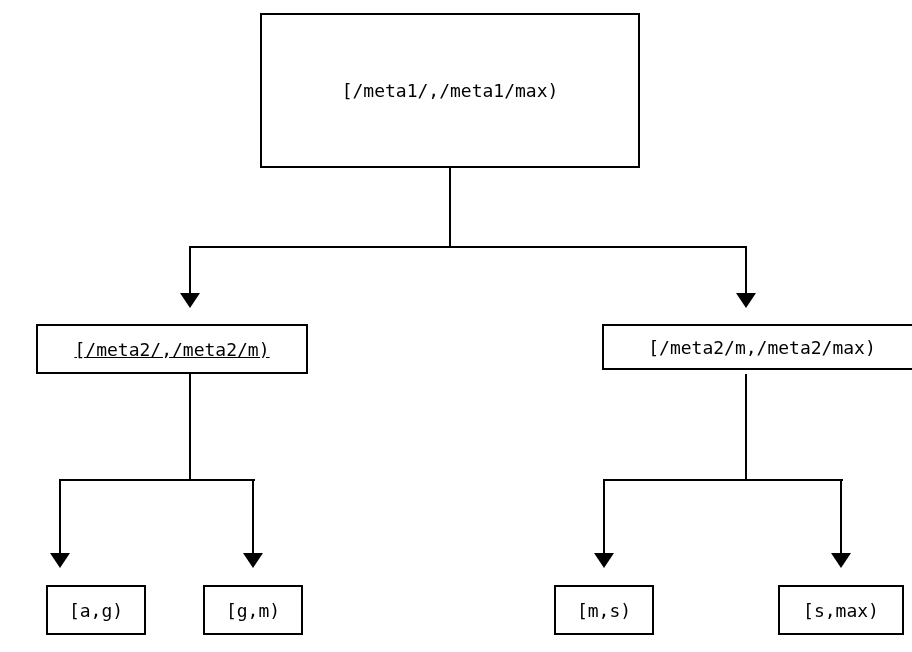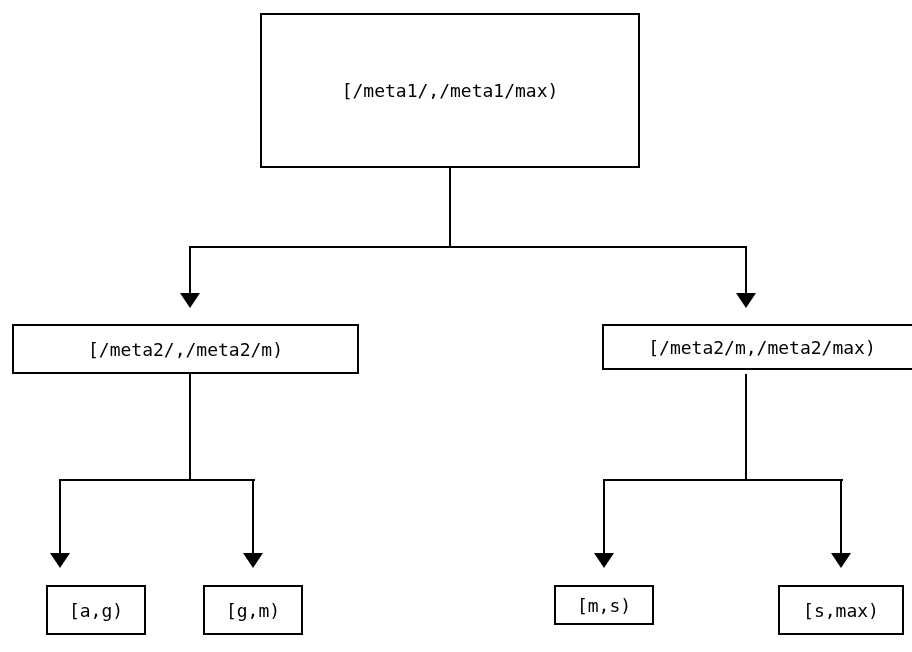--- a/index.html
+++ b/index.html
@@ -35,25 +35,25 @@
     position: absolute;
     width: 0;
     height: 0;
     border-left: 10px solid transparent;
     border-right: 10px solid transparent;
     border-top: 15px solid #000000;
   }
 
   
   #node-root  { left: 260px; top: 13px;  width: 380px; height: 155px; }
-  #node-left  { left: 12px;  top: 324px; width: 347px; height: 50px; }
+  #node-left  { left: 36px;  top: 324px; width: 272px; height: 50px; text-decoration: underline; }
   #node-right { left: 602px; top: 324px; width: 320px; height: 46px; }
   #node-leaf1 { left: 10px;  top: 585px; width: 100px; height: 50px; margin-left: 36px; }
   #node-leaf2 { left: 203px; top: 585px; width: 100px; height: 50px; }
-  #node-leaf3 { left: 554px; top: 585px; width: 100px; height: 40px; }
+  #node-leaf3 { left: 554px; top: 585px; width: 100px; height: 50px; }
   #node-leaf4 { left: 778px; top: 585px; width: 126px; height: 50px; }
 
   
   #l1-drop       { left: 449px; top: 168px; width: 2px;   height: 80px; }
   #l1-h          { left: 189px; top: 246px; width: 558px; height: 2px; }
   #l1-left-drop  { left: 189px; top: 246px; width: 2px;   height: 48px; }
   #l1-right-drop { left: 745px; top: 246px; width: 2px;   height: 48px; }
   #arrow-left    { left: 180px; top: 293px; }
   #arrow-right   { left: 736px; top: 293px; }
 

